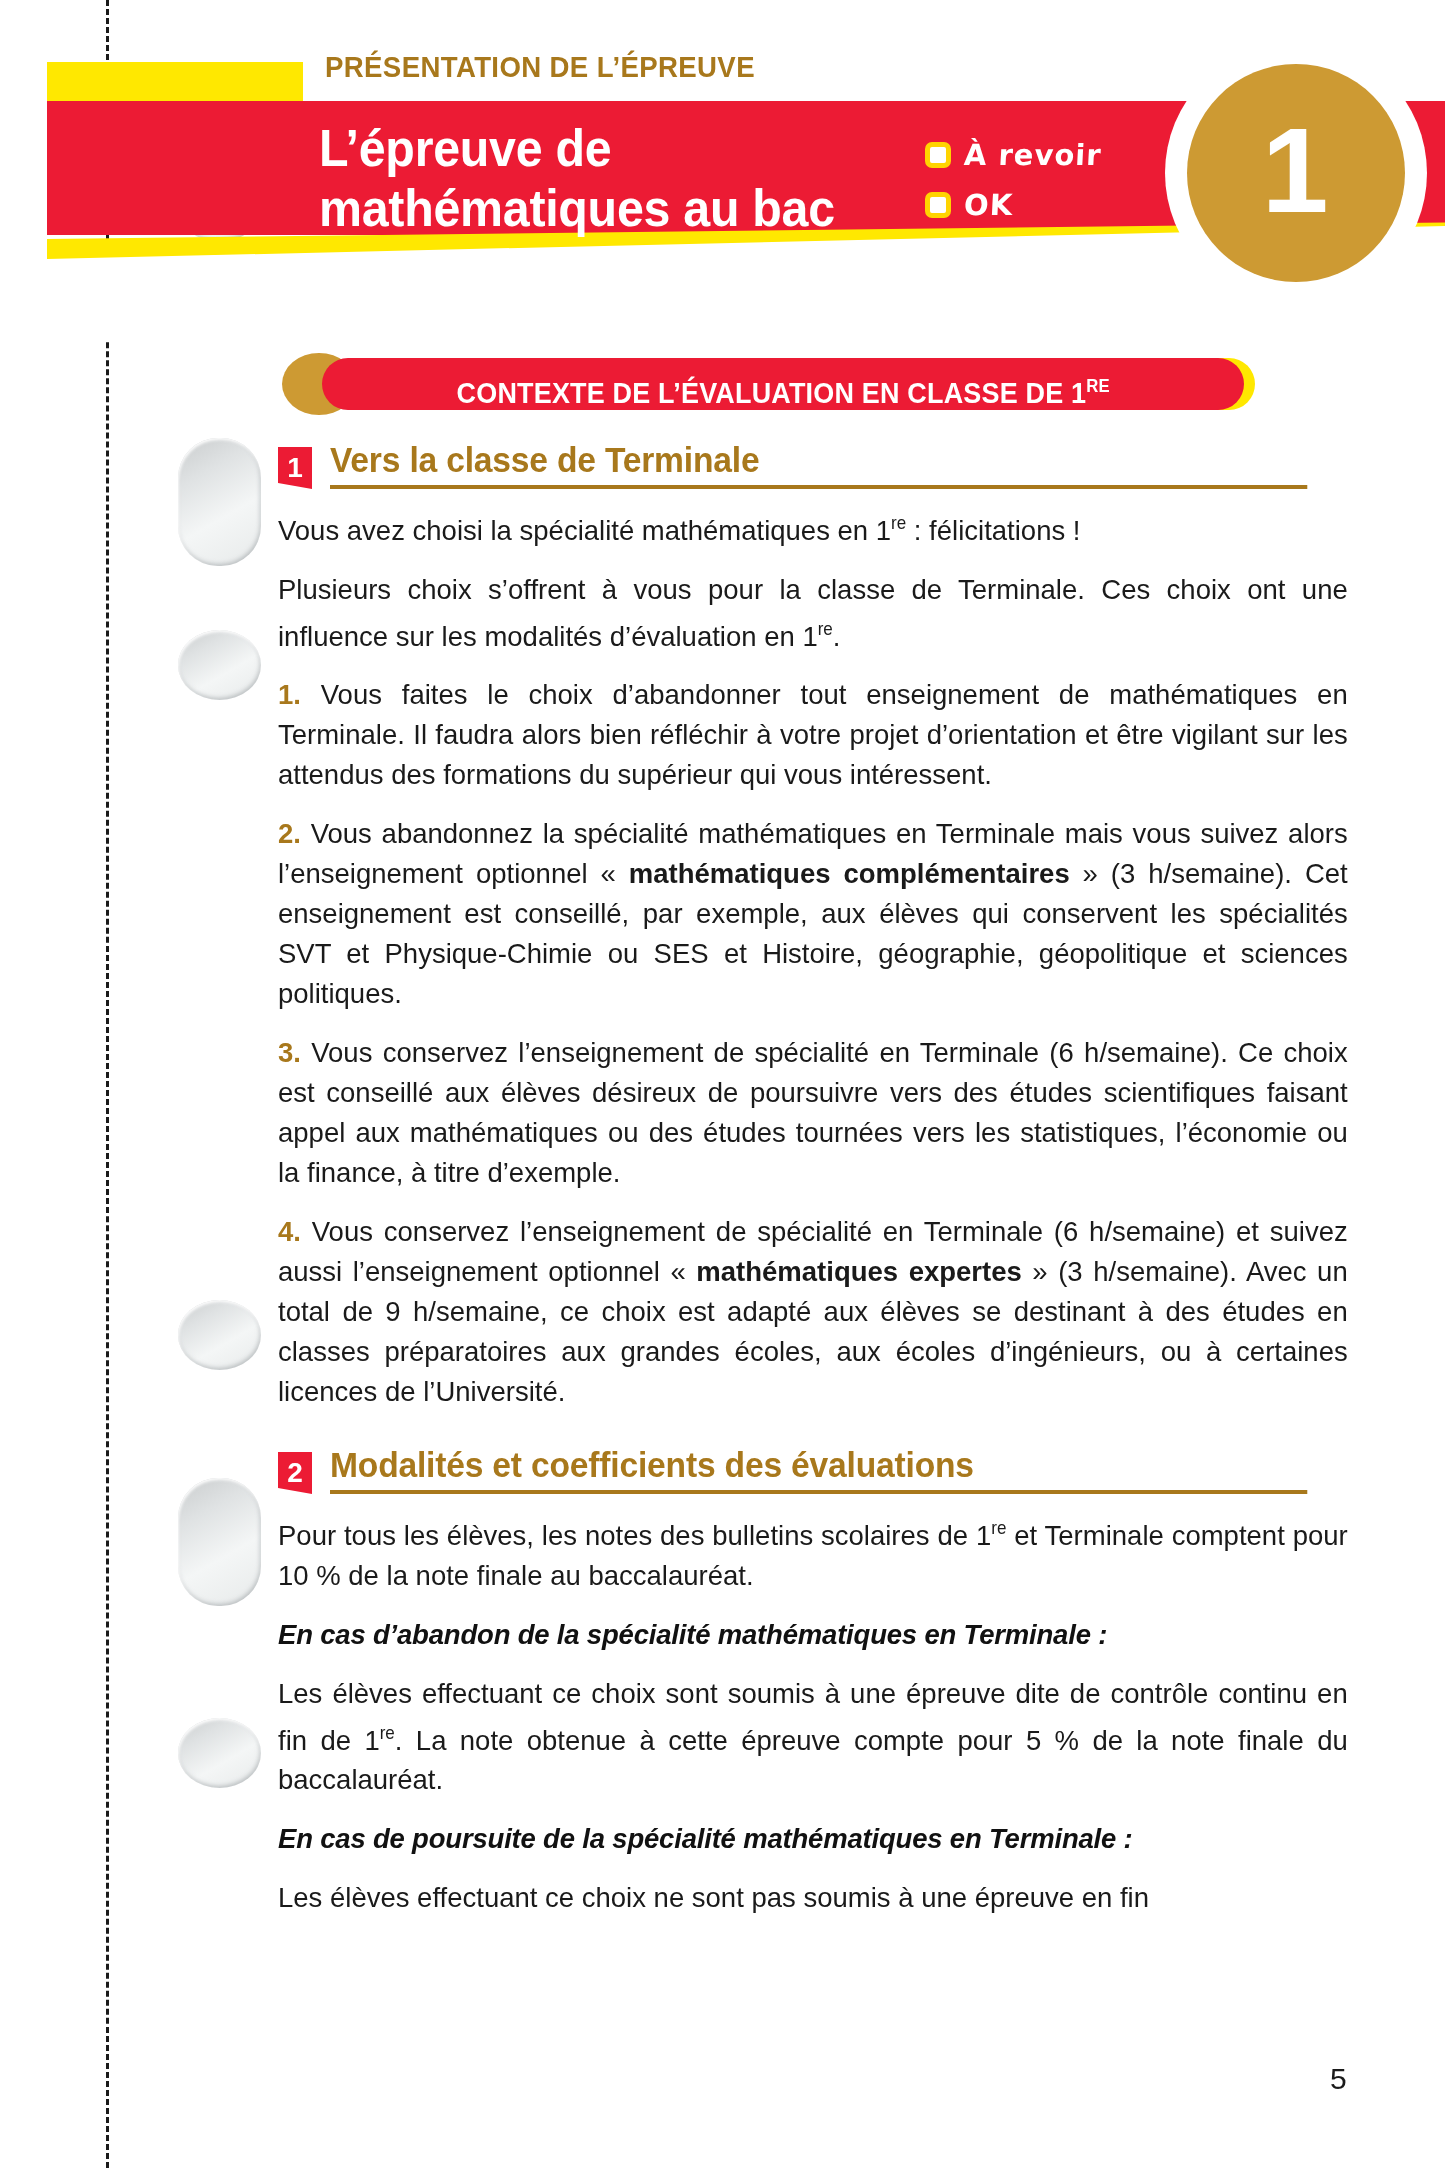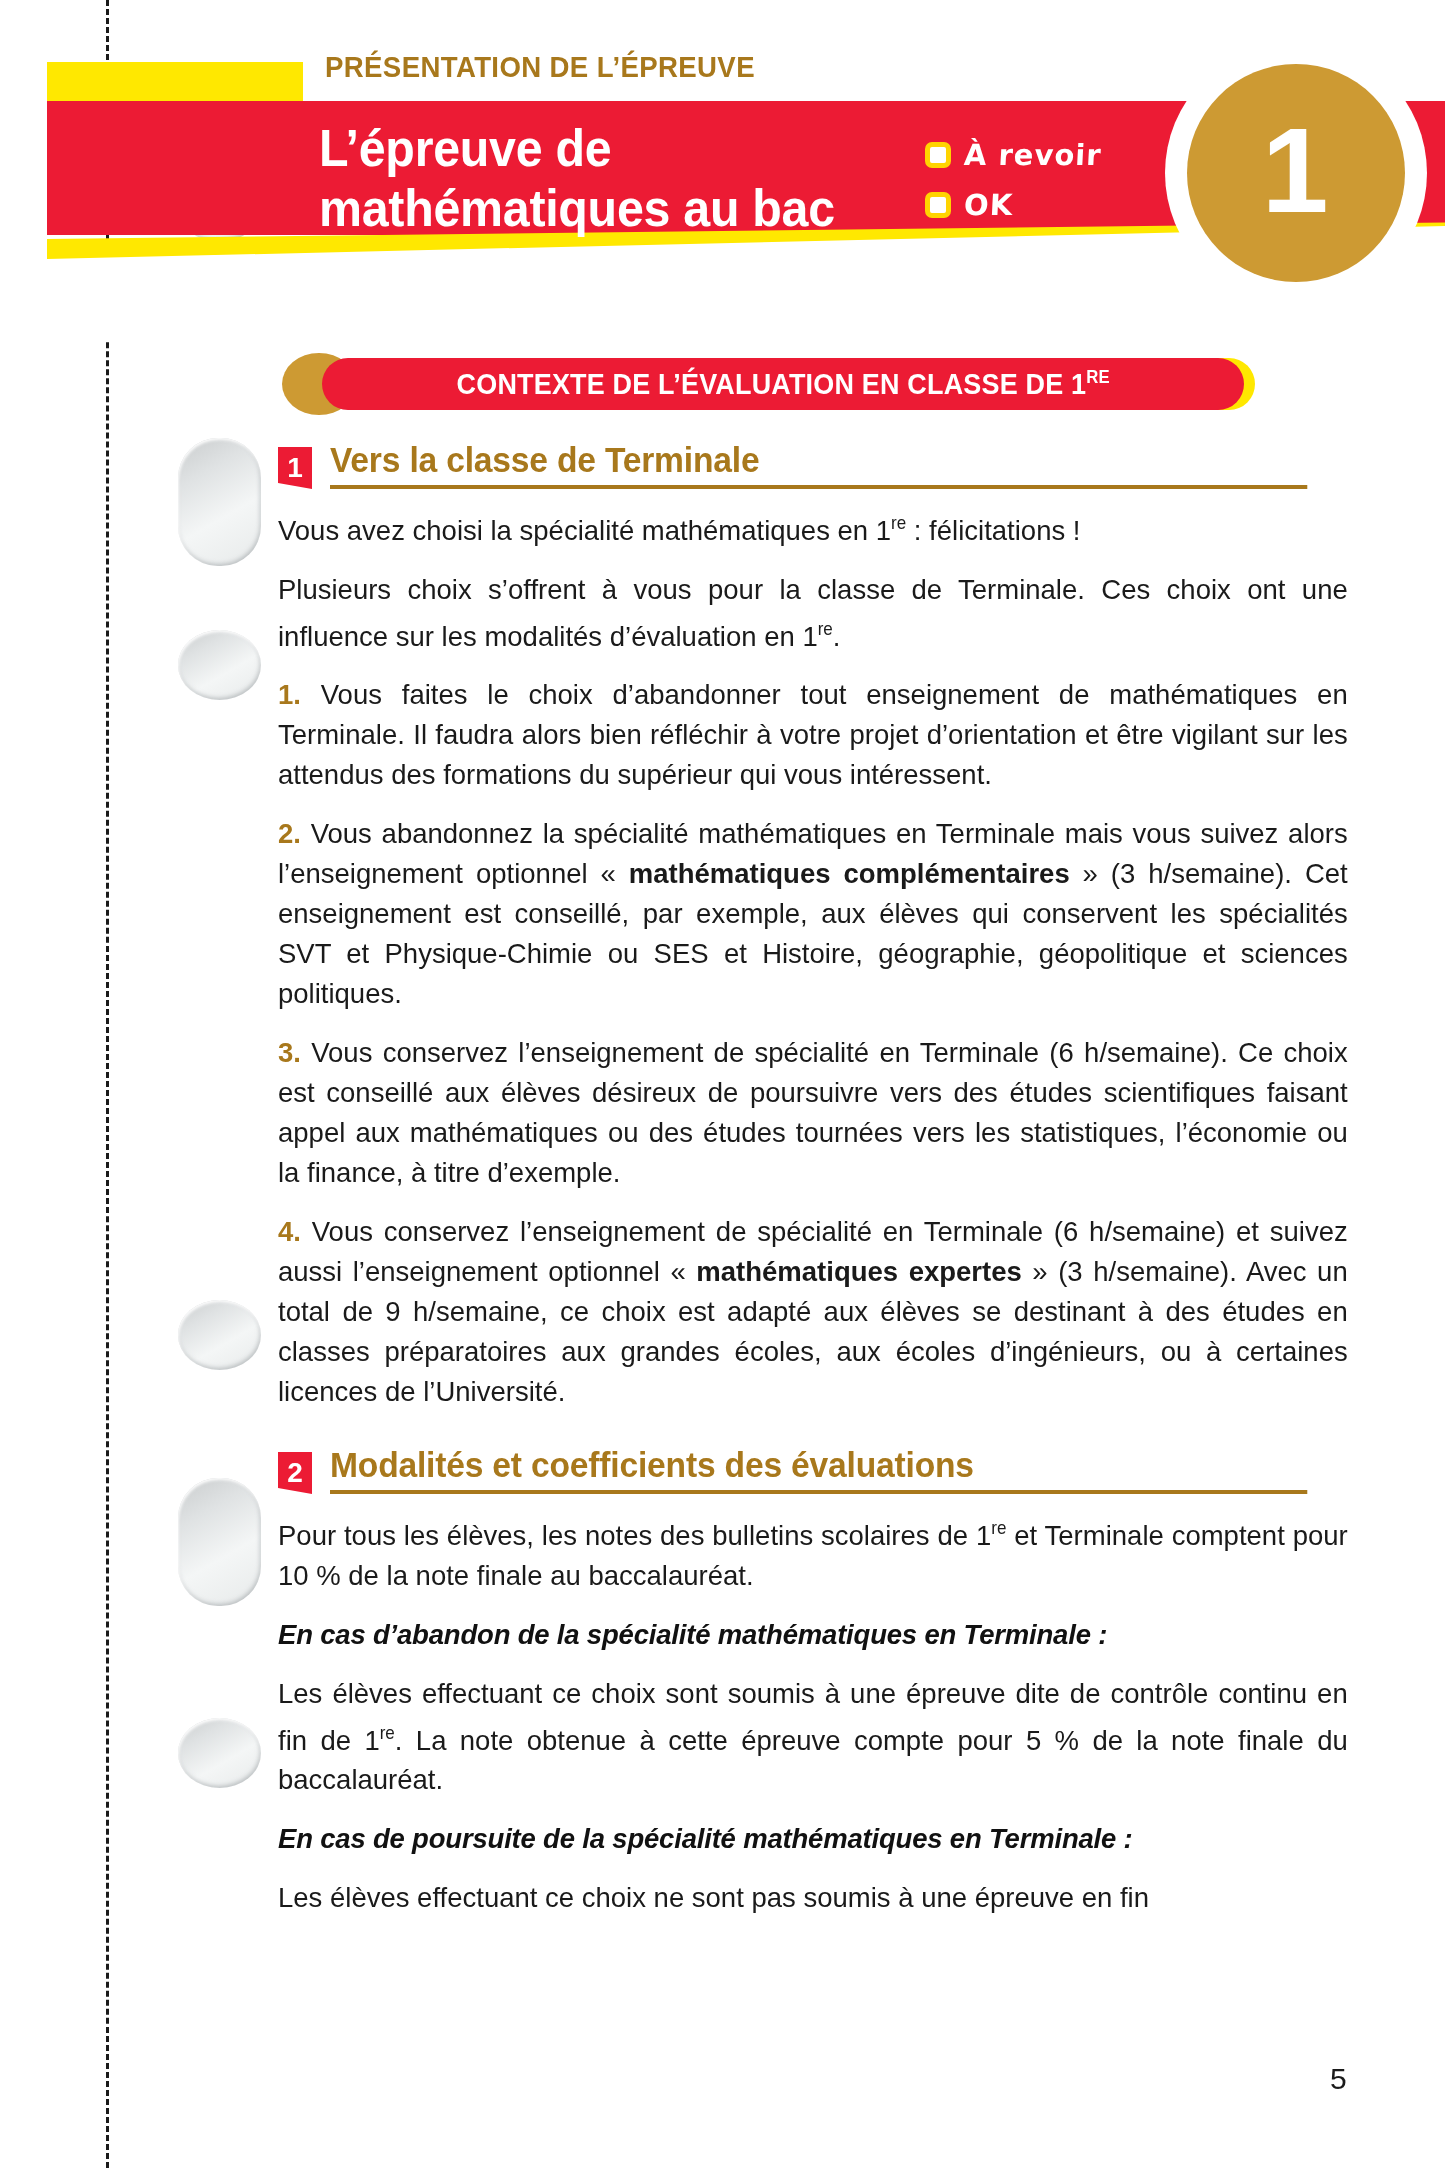--- a/index.html
+++ b/index.html
@@ -90,21 +90,21 @@
   
   #section-pill-wrap{position:absolute;left:282px;top:353px;width:1060px;height:62px;}
   #pill-ellipse{
     position:absolute;left:0;top:0;width:74px;height:62px;border-radius:50%;background:#cd9a33;
   }
   #pill-yellow{
     position:absolute;left:888px;top:5px;width:85px;height:52px;border-radius:26px;background:#ffe800;
   }
   #pill-red{
     position:absolute;left:40px;top:5px;width:922px;height:52px;border-radius:26px;background:#ec1b34;
-    display:flex;align-items:center;justify-content:center;
+    display:flex;align-items:flex-end;justify-content:center;
   }
   #pill-text{
     color:#ffffff;font-size:29px;font-weight:bold;letter-spacing:.2px;
     transform:scaleX(.93);transform-origin:center;
     white-space:nowrap;
   }
   #pill-text sup{font-size:.62em;vertical-align:super;}
 
   
   #content{

